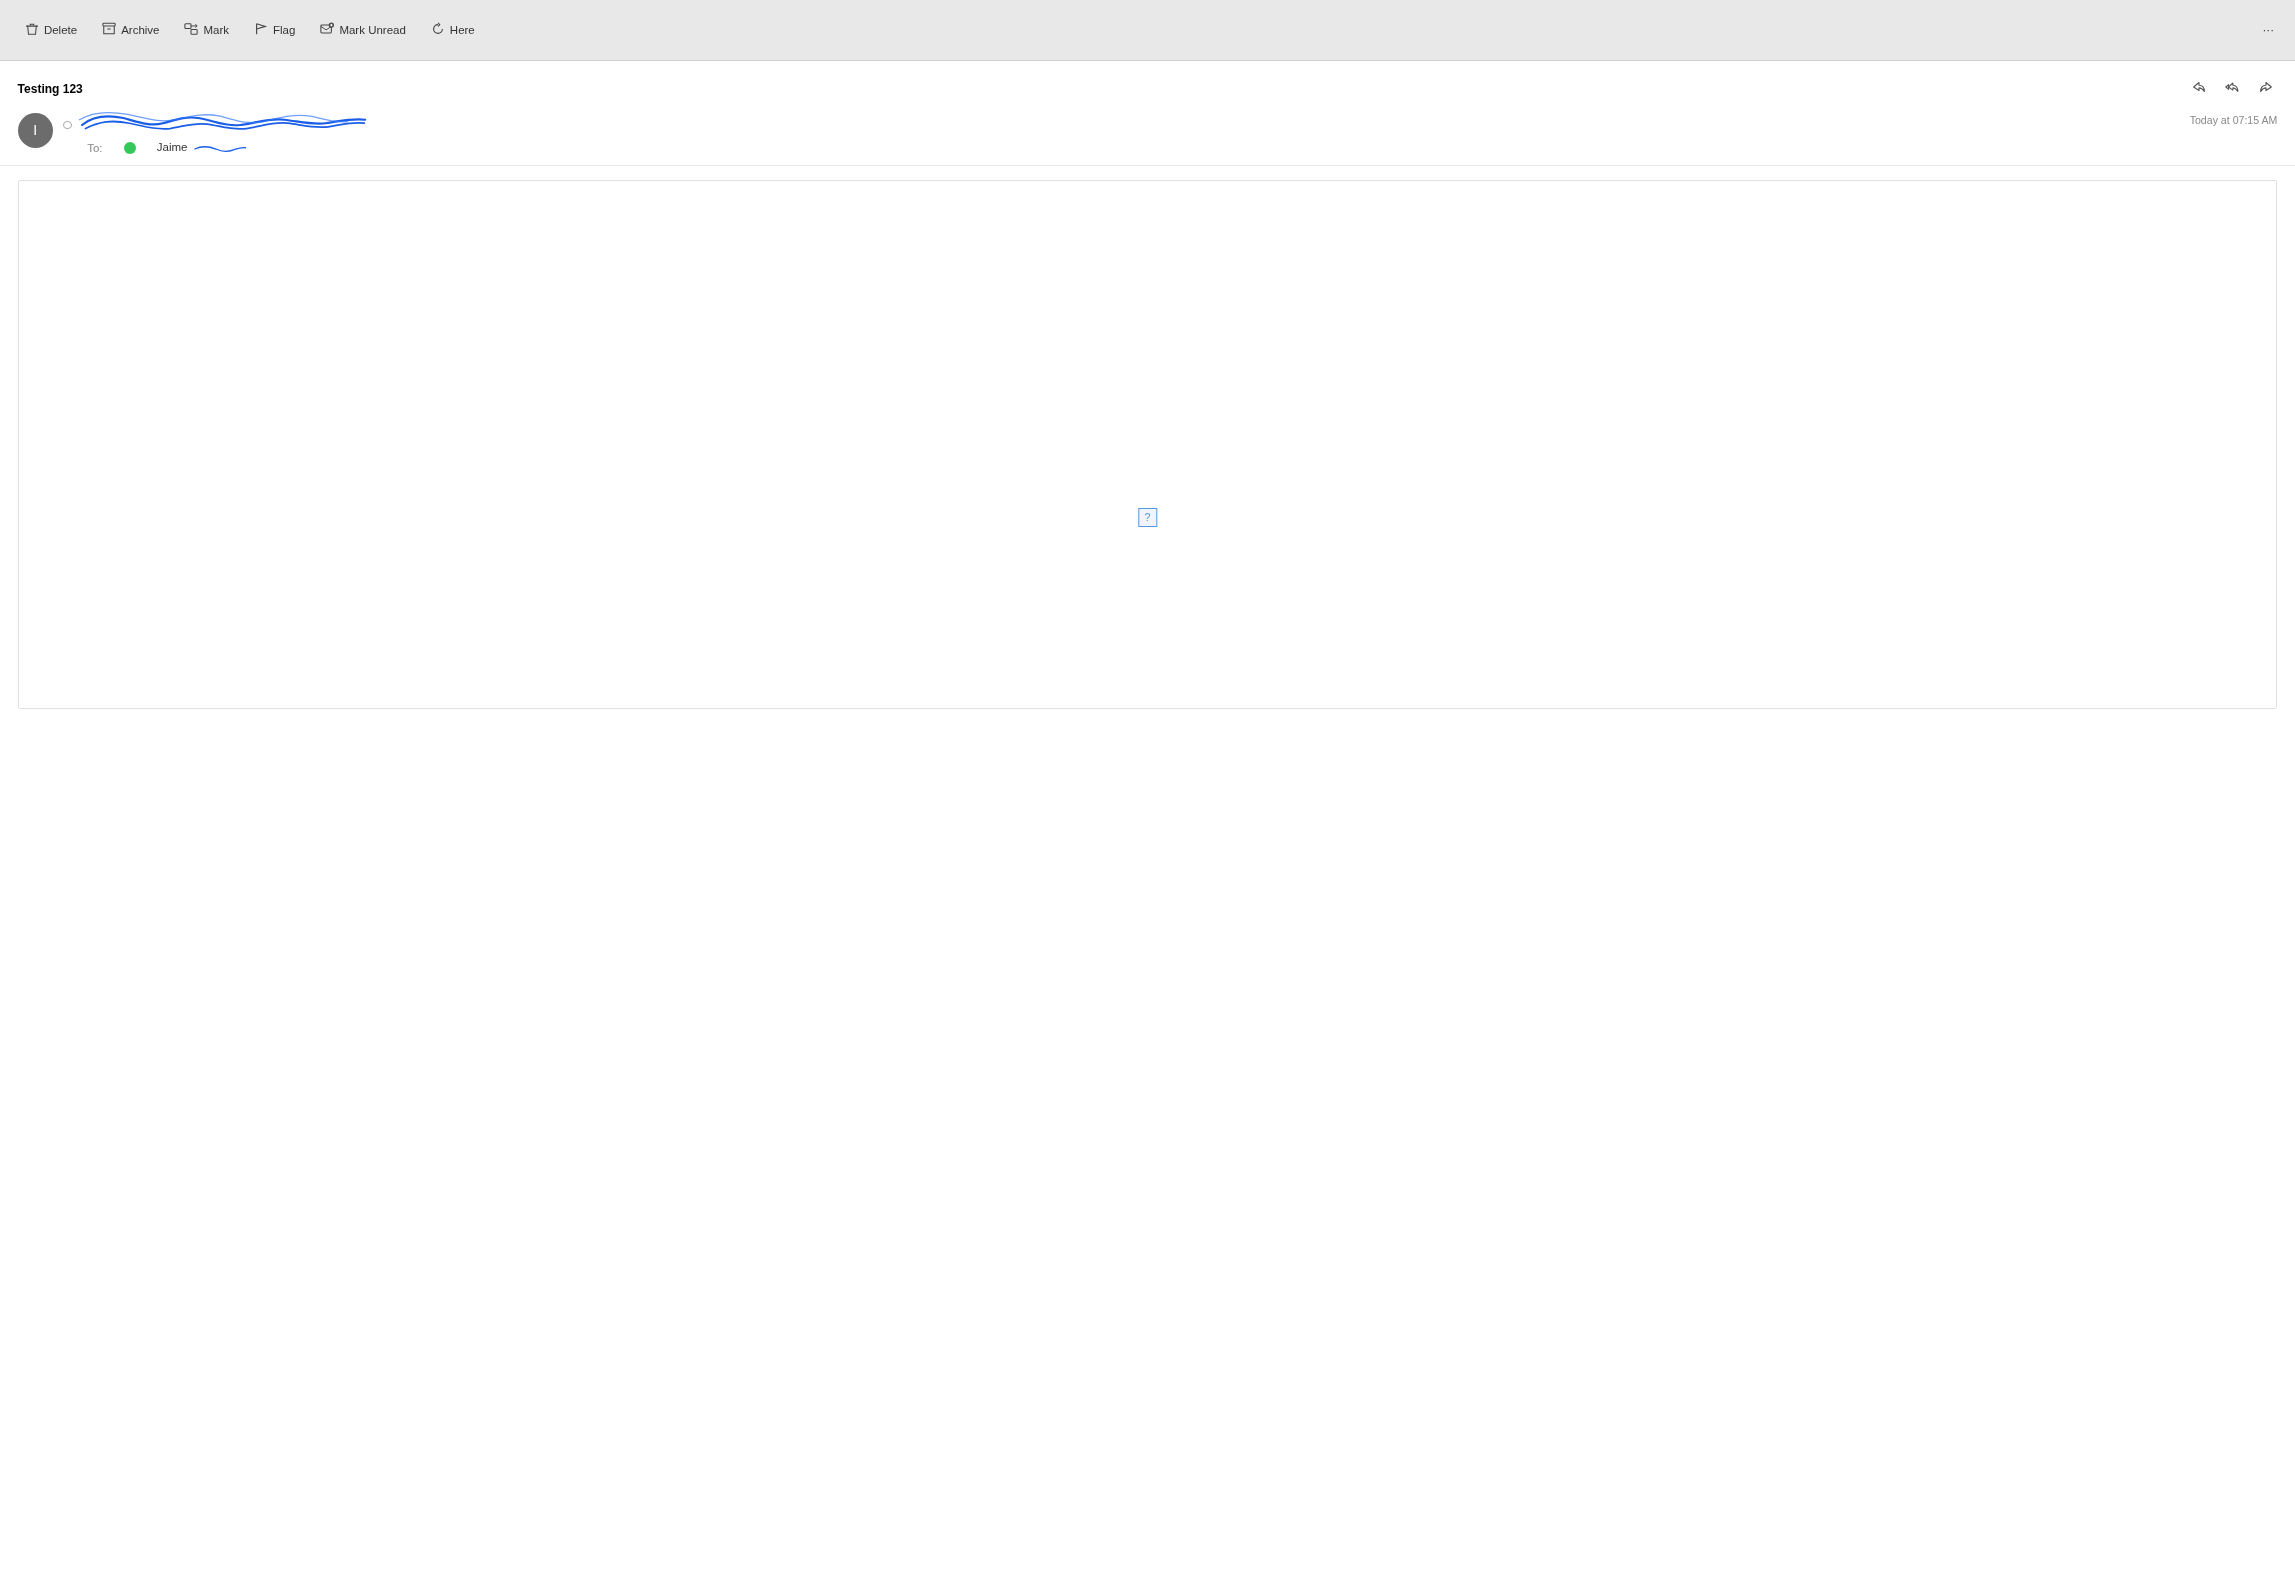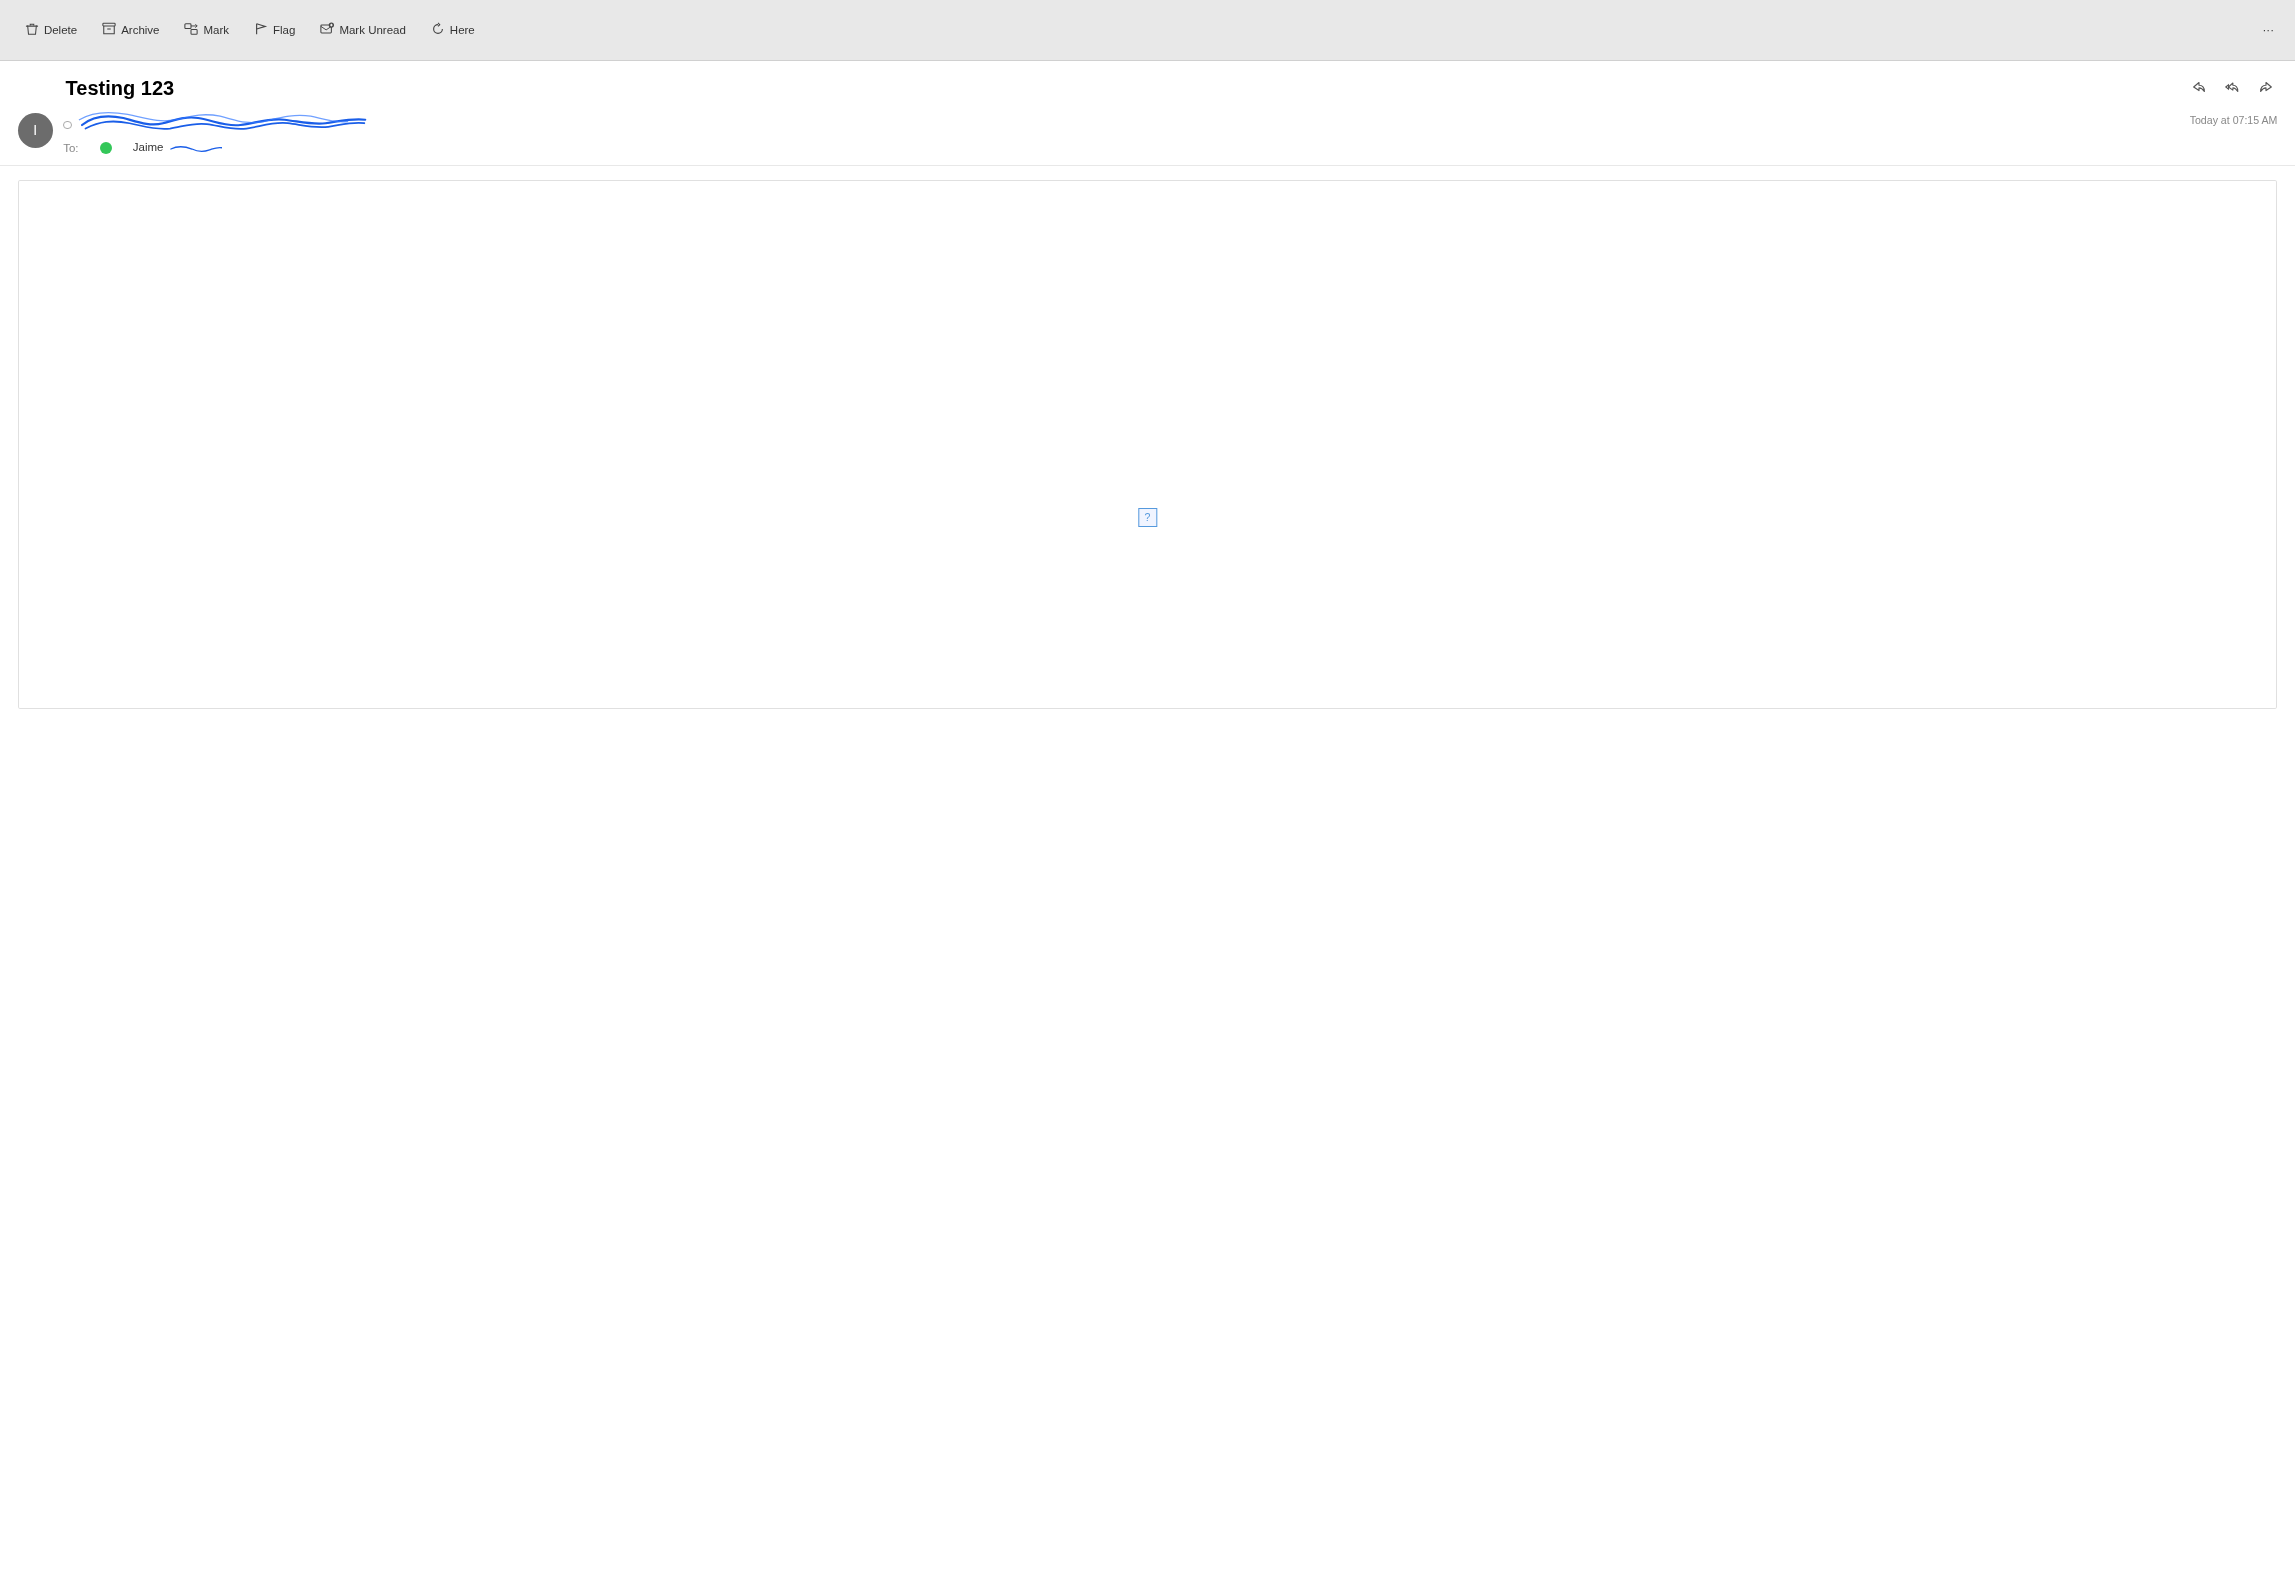--- a/index.html
+++ b/index.html
@@ -66,24 +66,23 @@
     }
 
     .email-subject-row {
       display: flex;
       justify-content: space-between;
       align-items: center;
       margin-bottom: 10.6px;
     }
 
     .email-subject {
-      font-size: 20px;
+      font-size: 12px;
       font-weight: 700;
       color: #000;
-      margin-left: 48px;
     }
 
     .email-actions {
       display: flex;
       gap: 10.6px;
       align-items: center;
     }
 
     .action-icon-btn {
       background: transparent;
@@ -153,20 +152,21 @@
       opacity: 0;
       user-select: none;
     }
 
     .to-row {
       display: flex;
       align-items: center;
       gap: 21px;
       font-size: 11.5px;
       color: #555;
+      margin-left: 24px;
     }
 
     .to-label {
       color: #888;
     }
 
     .recipient-dot {
       width: 12.3px;
       height: 12.3px;
       border-radius: 50%;

